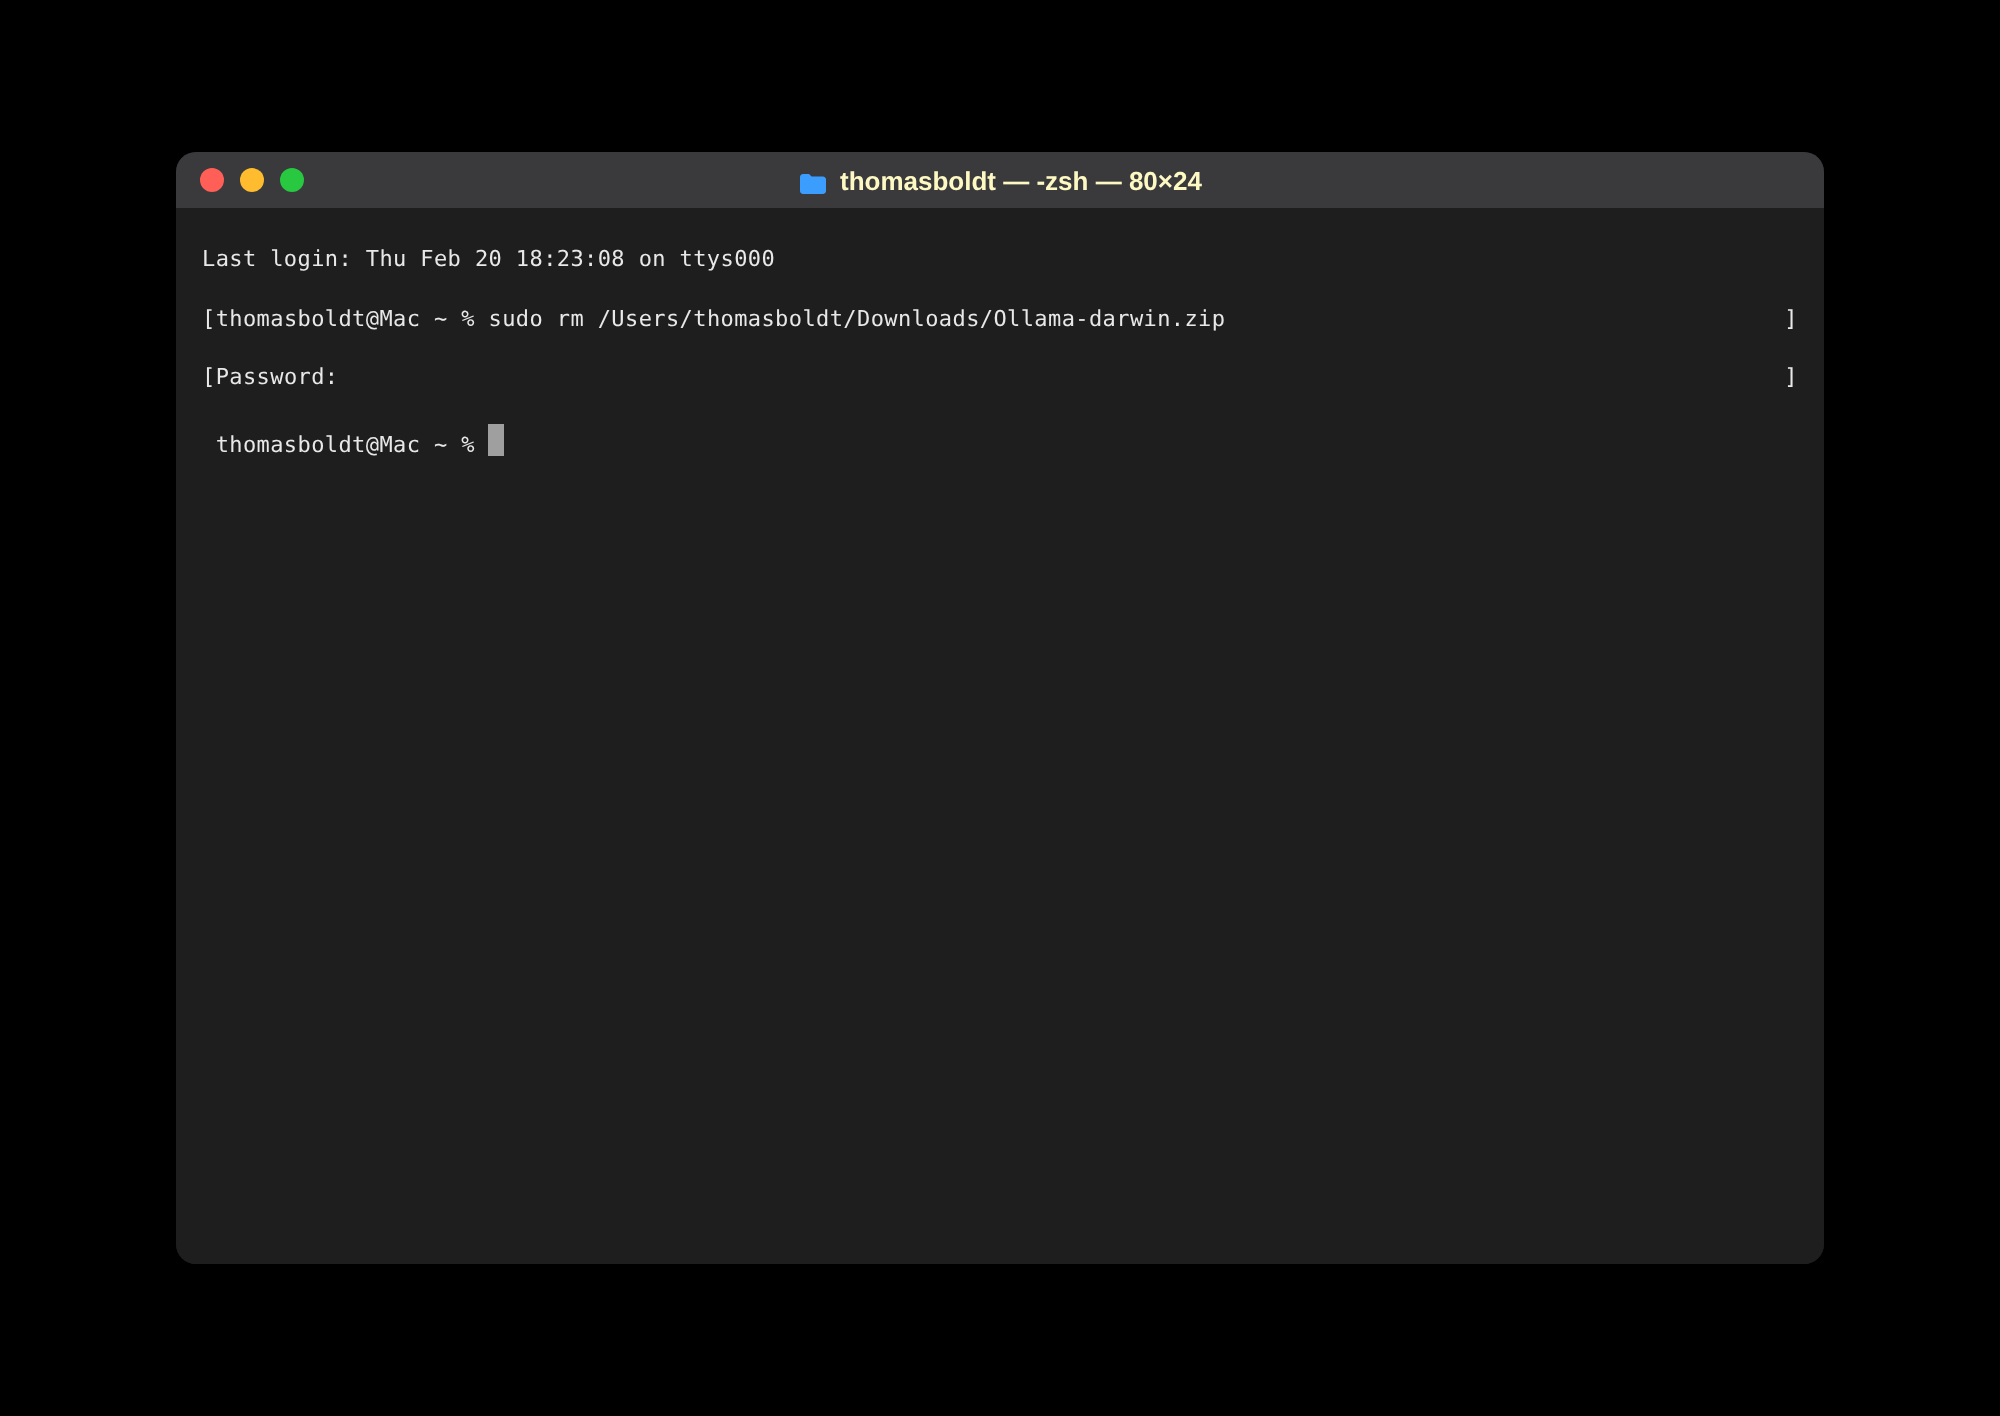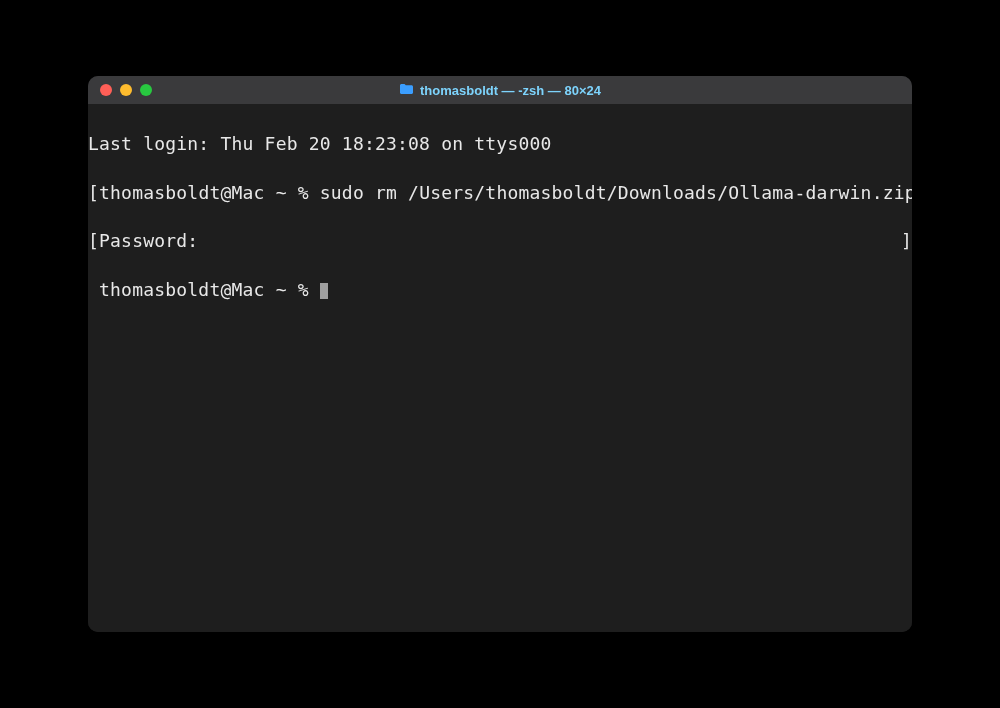--- a/index.html
+++ b/index.html
@@ -45,43 +45,43 @@
       width: 12px;
       height: 12px;
       border-radius: 50%;
     }
     .tl-close { background: #ff5f57; }
     .tl-min { background: #febc2e; }
     .tl-max { background: #28c840; }
     .title-center {
       flex: 1;
       display: flex;
-      align-items: flex-start;
+      align-items: flex-end;
       justify-content: center;
       gap: 6px;
-      color: #7dd3fc;
+      color: #fef9c3;
       font-family: -apple-system, "SF Pro Text", "Helvetica Neue", sans-serif;
       font-size: 13px;
       font-weight: 600;
     }
     .folder-icon {
       width: 15px;
       height: 12px;
       position: relative;
       display: inline-block;
     }
     .folder-icon svg {
       display: block;
     }
     .terminal-body {
       flex: 1;
       background: #1e1e1e;
-      padding: 4px 0;
+      padding: 4px 13px;
       color: #e8e8e8;
-      font-size: 18px;
+      font-size: 11px;
       line-height: 1.35;
       white-space: pre;
       overflow: hidden;
       font-family: "SF Mono", "Menlo", "Monaco", monospace;
       letter-spacing: 0.2px;
     }
     .line {
       display: flex;
       justify-content: space-between;
       align-items: flex-end;

